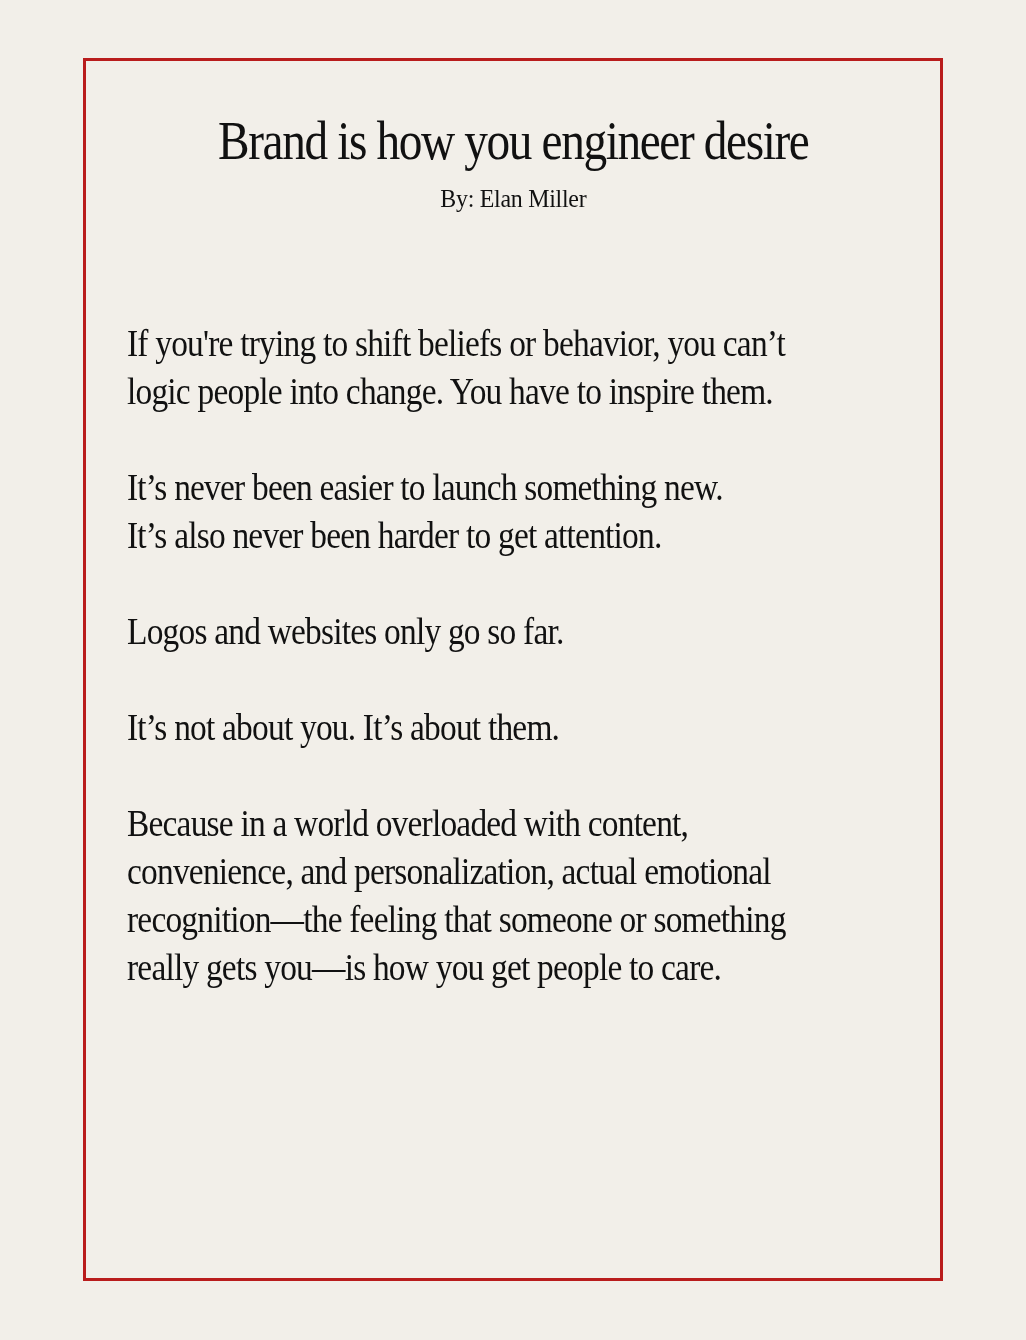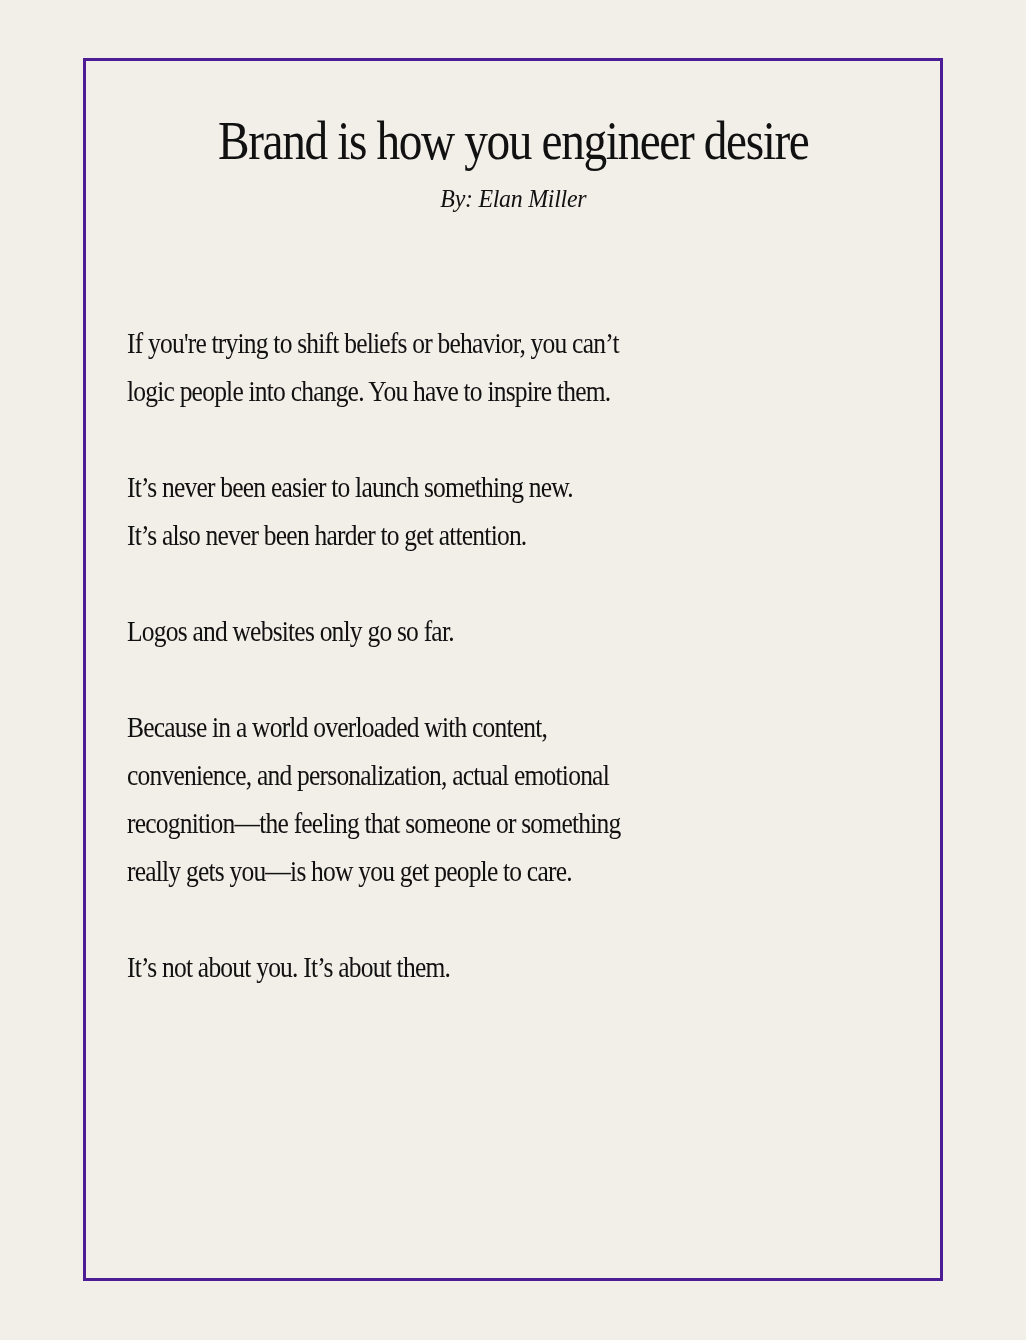--- a/index.html
+++ b/index.html
@@ -14,21 +14,21 @@
       overflow: hidden;
       font-family: "Liberation Serif", "DejaVu Serif", serif;
       color: #111111;
     }
     .card {
       position: absolute;
       left: 83px;
       top: 58px;
       width: 854px;
       height: 1217px;
-      border: 3px solid #4c1d95;
+      border: 3px solid #b91c1c;
       box-sizing: content-box;
     }
     .title {
       position: absolute;
       left: 0;
       right: 0;
       top: 50px;
       text-align: center;
       font-size: 55px;
       line-height: 60px;
@@ -39,39 +39,38 @@
       display: inline-block;
       transform: scaleX(0.86);
       transform-origin: center;
     }
     .byline {
       position: absolute;
       left: 0;
       right: 0;
       top: 122px;
       text-align: center;
-      font-style: italic;
       font-size: 26px;
       line-height: 32px;
       letter-spacing: -0.3px;
     }
     .byline span {
       display: inline-block;
       transform: scaleX(0.92);
       transform-origin: center;
     }
     .body {
       position: absolute;
       left: 41px;
       top: 258px;
       width: 800px;
     }
     .para {
       margin: 0 0 48px 0;
-      font-size: 29px;
+      font-size: 38px;
       line-height: 48px;
       letter-spacing: -0.9px;
     }
     .line {
       display: block;
       white-space: nowrap;
       transform: scaleX(0.88);
       transform-origin: left center;
     }
   </style>
@@ -92,22 +91,22 @@
       <span class="line">logic people into change. You have to inspire them.</span>
     </p>
     <p class="para">
       <span class="line">It’s never been easier to launch something new.</span>
       <span class="line">It’s also never been harder to get attention.</span>
     </p>
     <p class="para">
       <span class="line">Logos and websites only go so far.</span>
     </p>
     <p class="para">
+      <span class="line">It’s not about you. It’s about them.</span>
+    </p>
+    <p class="para">
       <span class="line">Because in a world overloaded with content,</span>
       <span class="line">convenience, and personalization, actual emotional</span>
       <span class="line">recognition—the feeling that someone or something</span>
       <span class="line">really gets you—is how you get people to care.</span>
     </p>
-    <p class="para">
-      <span class="line">It’s not about you. It’s about them.</span>
-    </p>
   </div>
 </div>
 
 </body></html>

